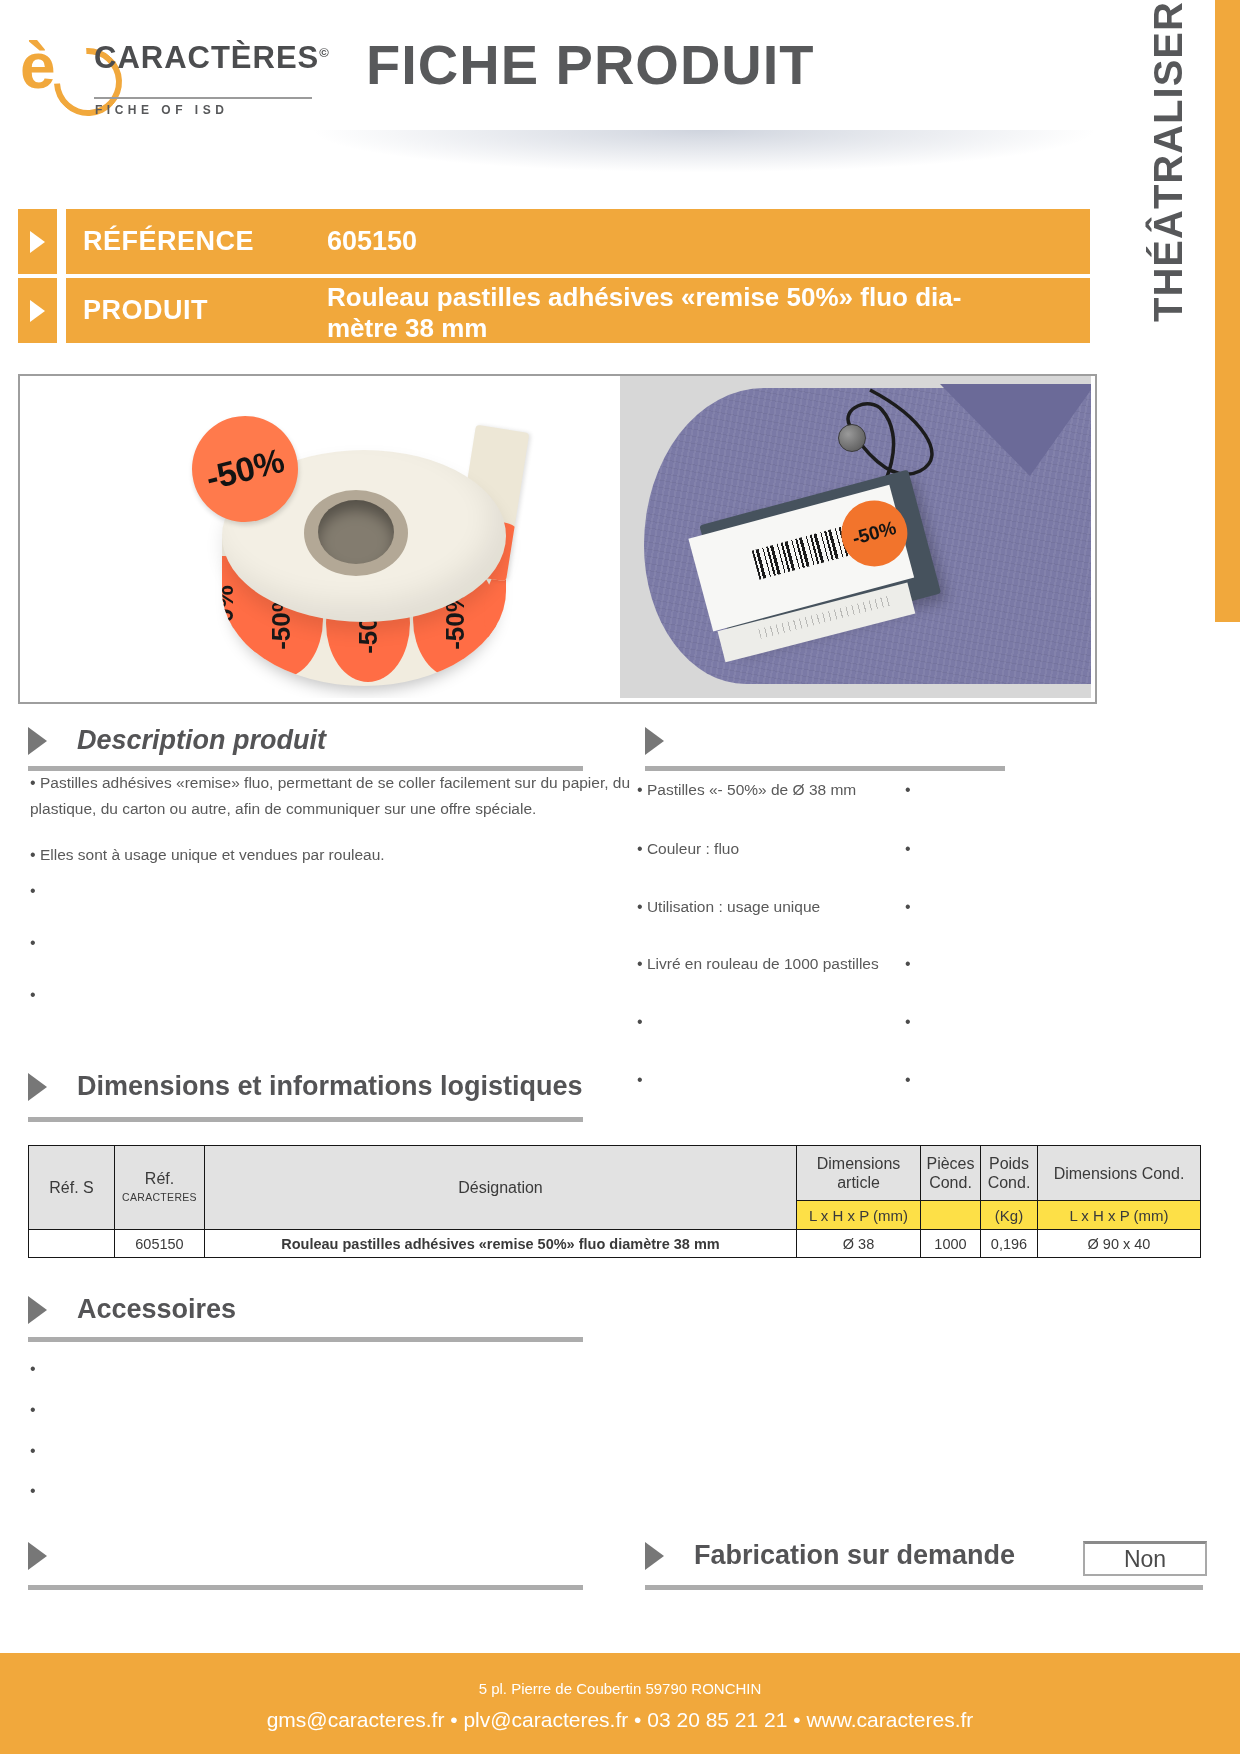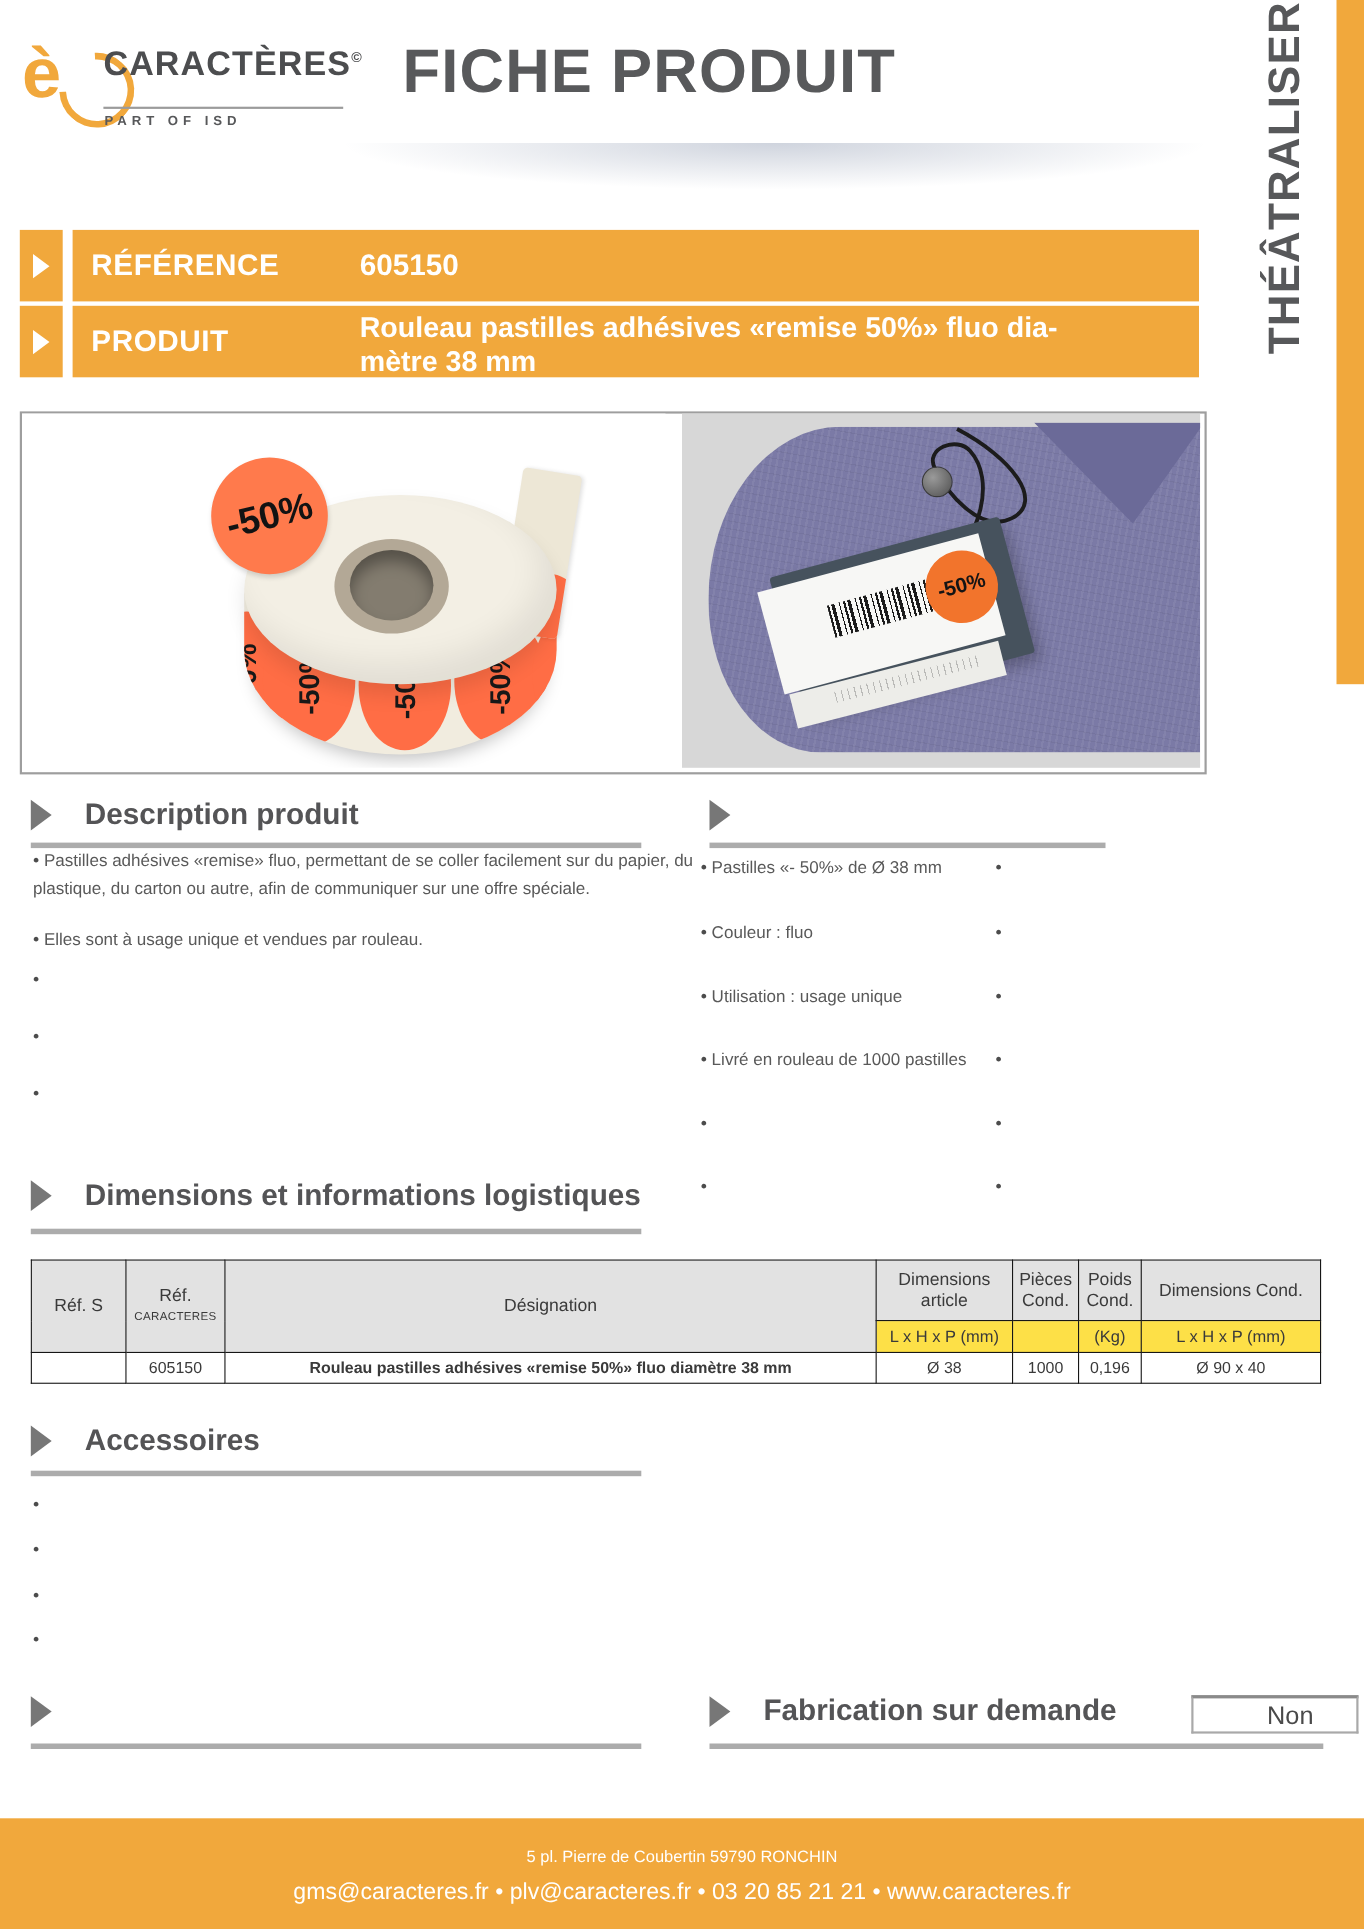--- a/index.html
+++ b/index.html
@@ -79,40 +79,40 @@
   
   table.ltable{border-collapse:collapse;table-layout:fixed;width:1172px;}
   .ltable td{border:1.6px solid #161616;text-align:center;vertical-align:middle;padding:0;color:#3a3a3a;}
   .ltable .hd{background:#E2E2E2;font-size:16px;line-height:19px;}
   .ltable .sub{background:#fde047;font-size:15px;height:28px;}
   .ltable .data{background:#fff;font-size:14.5px;height:27px;}
   .ref-sub{font-size:10.5px;letter-spacing:.3px;}
   .desig{font-weight:700;font-size:14.5px;}
 
   .non-box{width:120px;height:30px;border:2px solid #A9A9A9;border-top:3px solid #8a8a8a;background:#fff;
-           display:flex;align-items:center;justify-content:center;font-size:23px;color:#4a4a4a;padding-left:28px;}
+           display:flex;align-items:center;justify-content:center;font-size:23px;color:#4a4a4a;}
 
   
   .footer{width:1240px;height:101px;color:#fff;text-align:center;}
   .footer .f1{position:absolute;left:0;top:27px;width:100%;font-size:15px;}
   .footer .f2{position:absolute;left:0;top:55px;width:100%;font-size:21px;}
 </style>
 </head>
 <body>
 
 <div class="page">
 
   <div class="abs orange side-bar" style="left:1215px;top:0;"></div>
   <div class="abs vlabel" style="left:1146px;top:322px;">THÉÂTRALISER</div>
 
   <div class="abs logo-e" style="left:20px;top:34px;">è</div>
   <div class="abs logo-arc" style="left:54px;top:48px;"></div>
   <div class="abs brand" style="left:94px;top:40px;"><span>CARACTÈRES</span><sup>©</sup></div>
   <div class="abs brand-rule" style="left:94px;top:97px;width:218px;"></div>
-  <div class="abs tagline" style="left:95px;top:103px;">PART OF ISD</div>
+  <div class="abs tagline" style="left:95px;top:103px;">FICHE OF ISD</div>
 
   <div class="abs page-title" style="left:366px;top:32px;">FICHE PRODUIT</div>
 
   <div class="abs swoosh" style="left:60px;top:130px;width:1150px;height:72px;"></div>
 
   <div class="abs orange b-square" style="left:18px;top:209px;">
     <div class="wtri"></div>
   </div>
   <div class="abs orange b-bar" style="left:66px;top:209px;">
     <div class="b-label">RÉFÉRENCE</div>
@@ -168,21 +168,21 @@
         <div class="tag-back"></div>
         <div class="tag-paper"></div>
         <div class="barcode"></div>
         <div class="tag-sticker">-50%</div>
         <div class="tag-lower"></div>
       </div>
     </div>
   </div>
 
   <div class="abs gtri" style="left:28px;top:727px;"></div>
-  <div class="abs sec-title" style="left:77px;top:725px;">Description produit</div>
+  <div class="abs sec-title" style="left:77px;top:725px;font-style:italic;">Description produit</div>
   <div class="abs rule" style="left:28px;top:766px;width:555px;"></div>
 
   <div class="abs body-txt" style="left:30px;top:770px;width:605px;"><span class="dot">•</span> <span>Pastilles adhésives «remise» fluo, permettant de se coller facilement sur du papier, du plastique, du carton ou autre, afin de communiquer sur une offre spéciale.</span></div>
   <div class="abs body-txt" style="left:30px;top:842px;width:605px;"><span class="dot">•</span> <span>Elles sont à usage unique et vendues par rouleau.</span></div>
   <div class="abs body-txt" style="left:30px;top:878px;"><span class="dot">•</span> <span></span></div>
   <div class="abs body-txt" style="left:30px;top:930px;"><span class="dot">•</span> <span></span></div>
   <div class="abs body-txt" style="left:30px;top:982px;"><span class="dot">•</span> <span></span></div>
 
   <div class="abs gtri" style="left:645px;top:727px;"></div>
   <div class="abs rule" style="left:645px;top:766px;width:360px;"></div>

